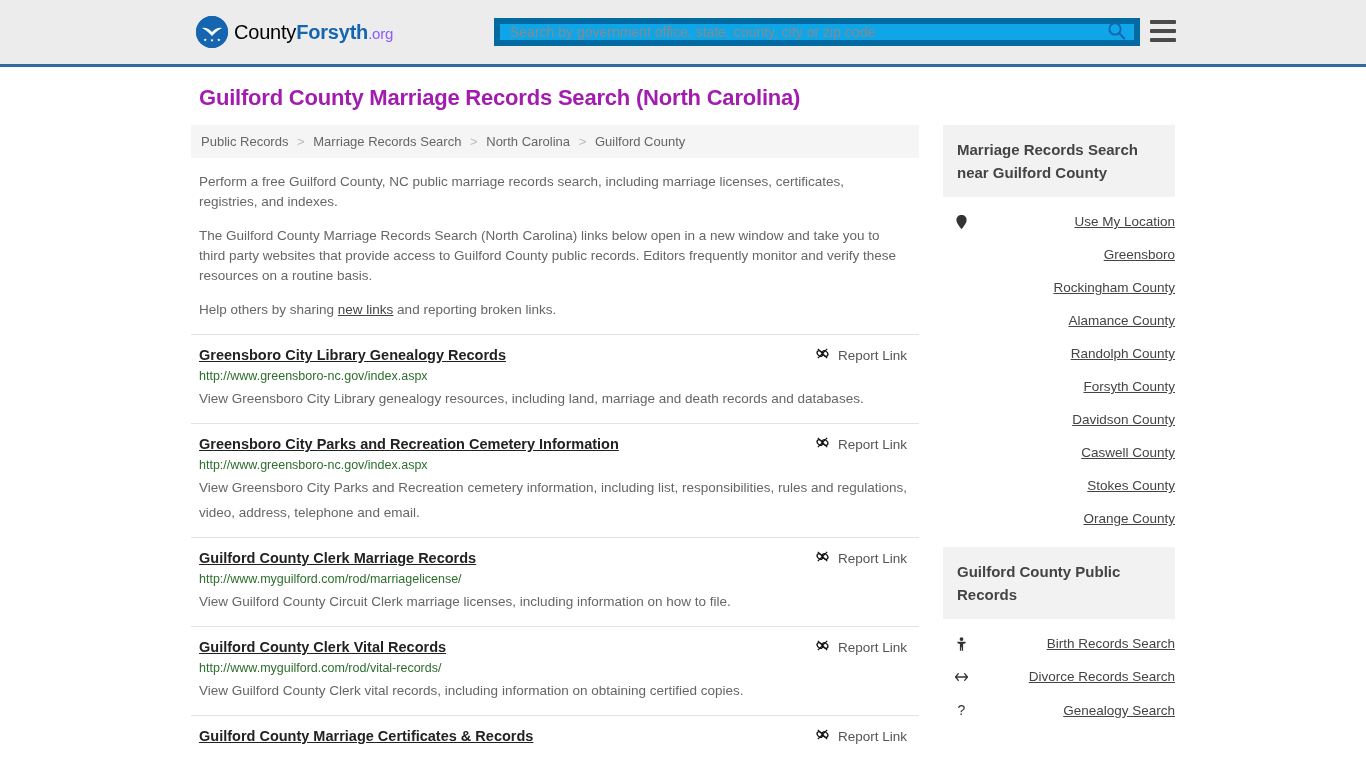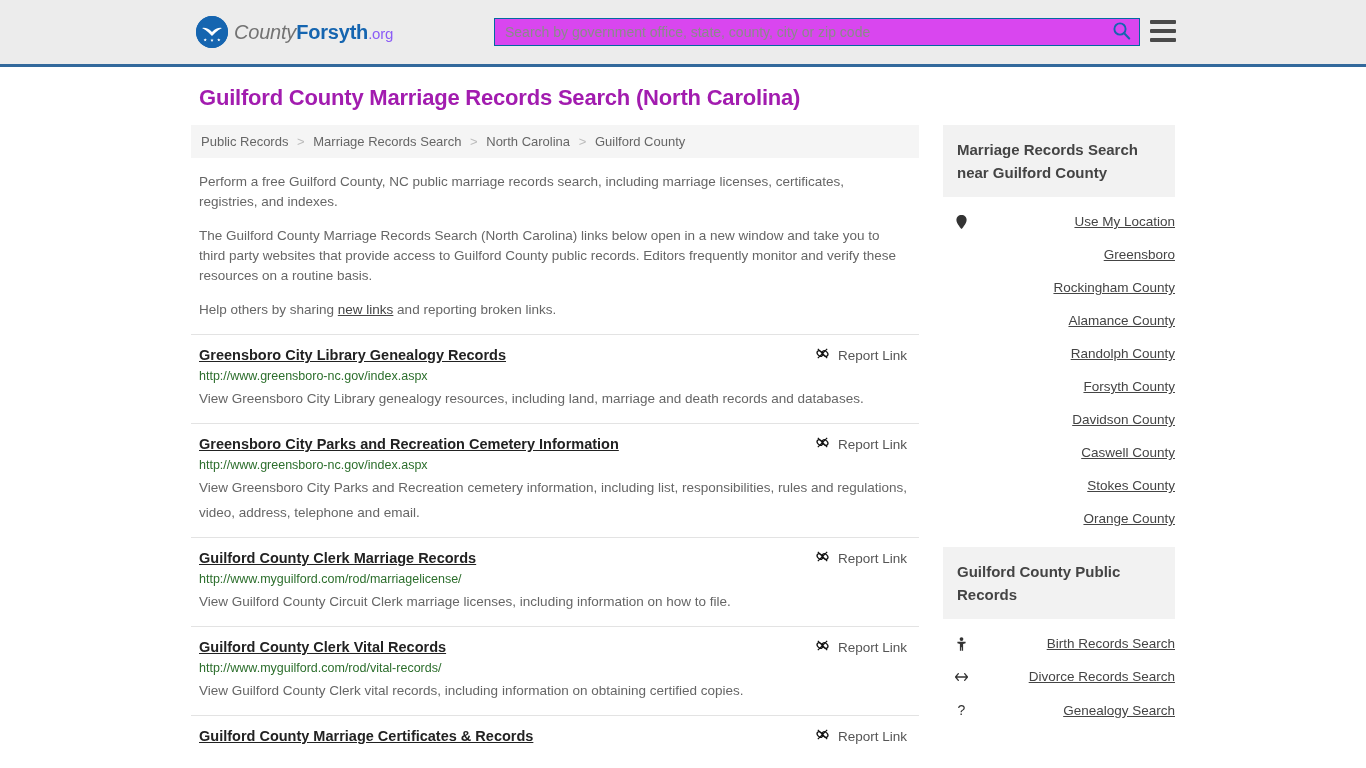--- a/index.html
+++ b/index.html
@@ -37,31 +37,31 @@
     flex: none;
   }
   .logo-mark svg { display:block; }
   .logo-text {
     font-size: 20px;
     color: #222;
     letter-spacing: -0.2px;
     white-space: nowrap;
   }
   .logo-text .bold-blue { color: #1565b0; font-weight: bold; }
-  .logo-text .county { font-weight: normal; color:#737373;font-style:italic; }
+  .logo-text .county { font-weight: normal; color:#000000; }
   .logo-text .org { font-size: 15px; color:#8b5cf6; }
 
   .search-wrap {
     position: absolute;
     left: 494px;
     top: 18px;
     width: 646px;
     height: 28px;
-    background: #d946ef;
-    border: 1px solid #0369a1;
+    background: #0ea5e9;
+    border: 6px solid #0369a1;
     display: flex;
     align-items: center;
   }
   .search-input {
     flex: 1;
     border: none;
     outline: none;
     background: transparent;
     font-family: "Liberation Sans", sans-serif;
     font-size: 14px;

